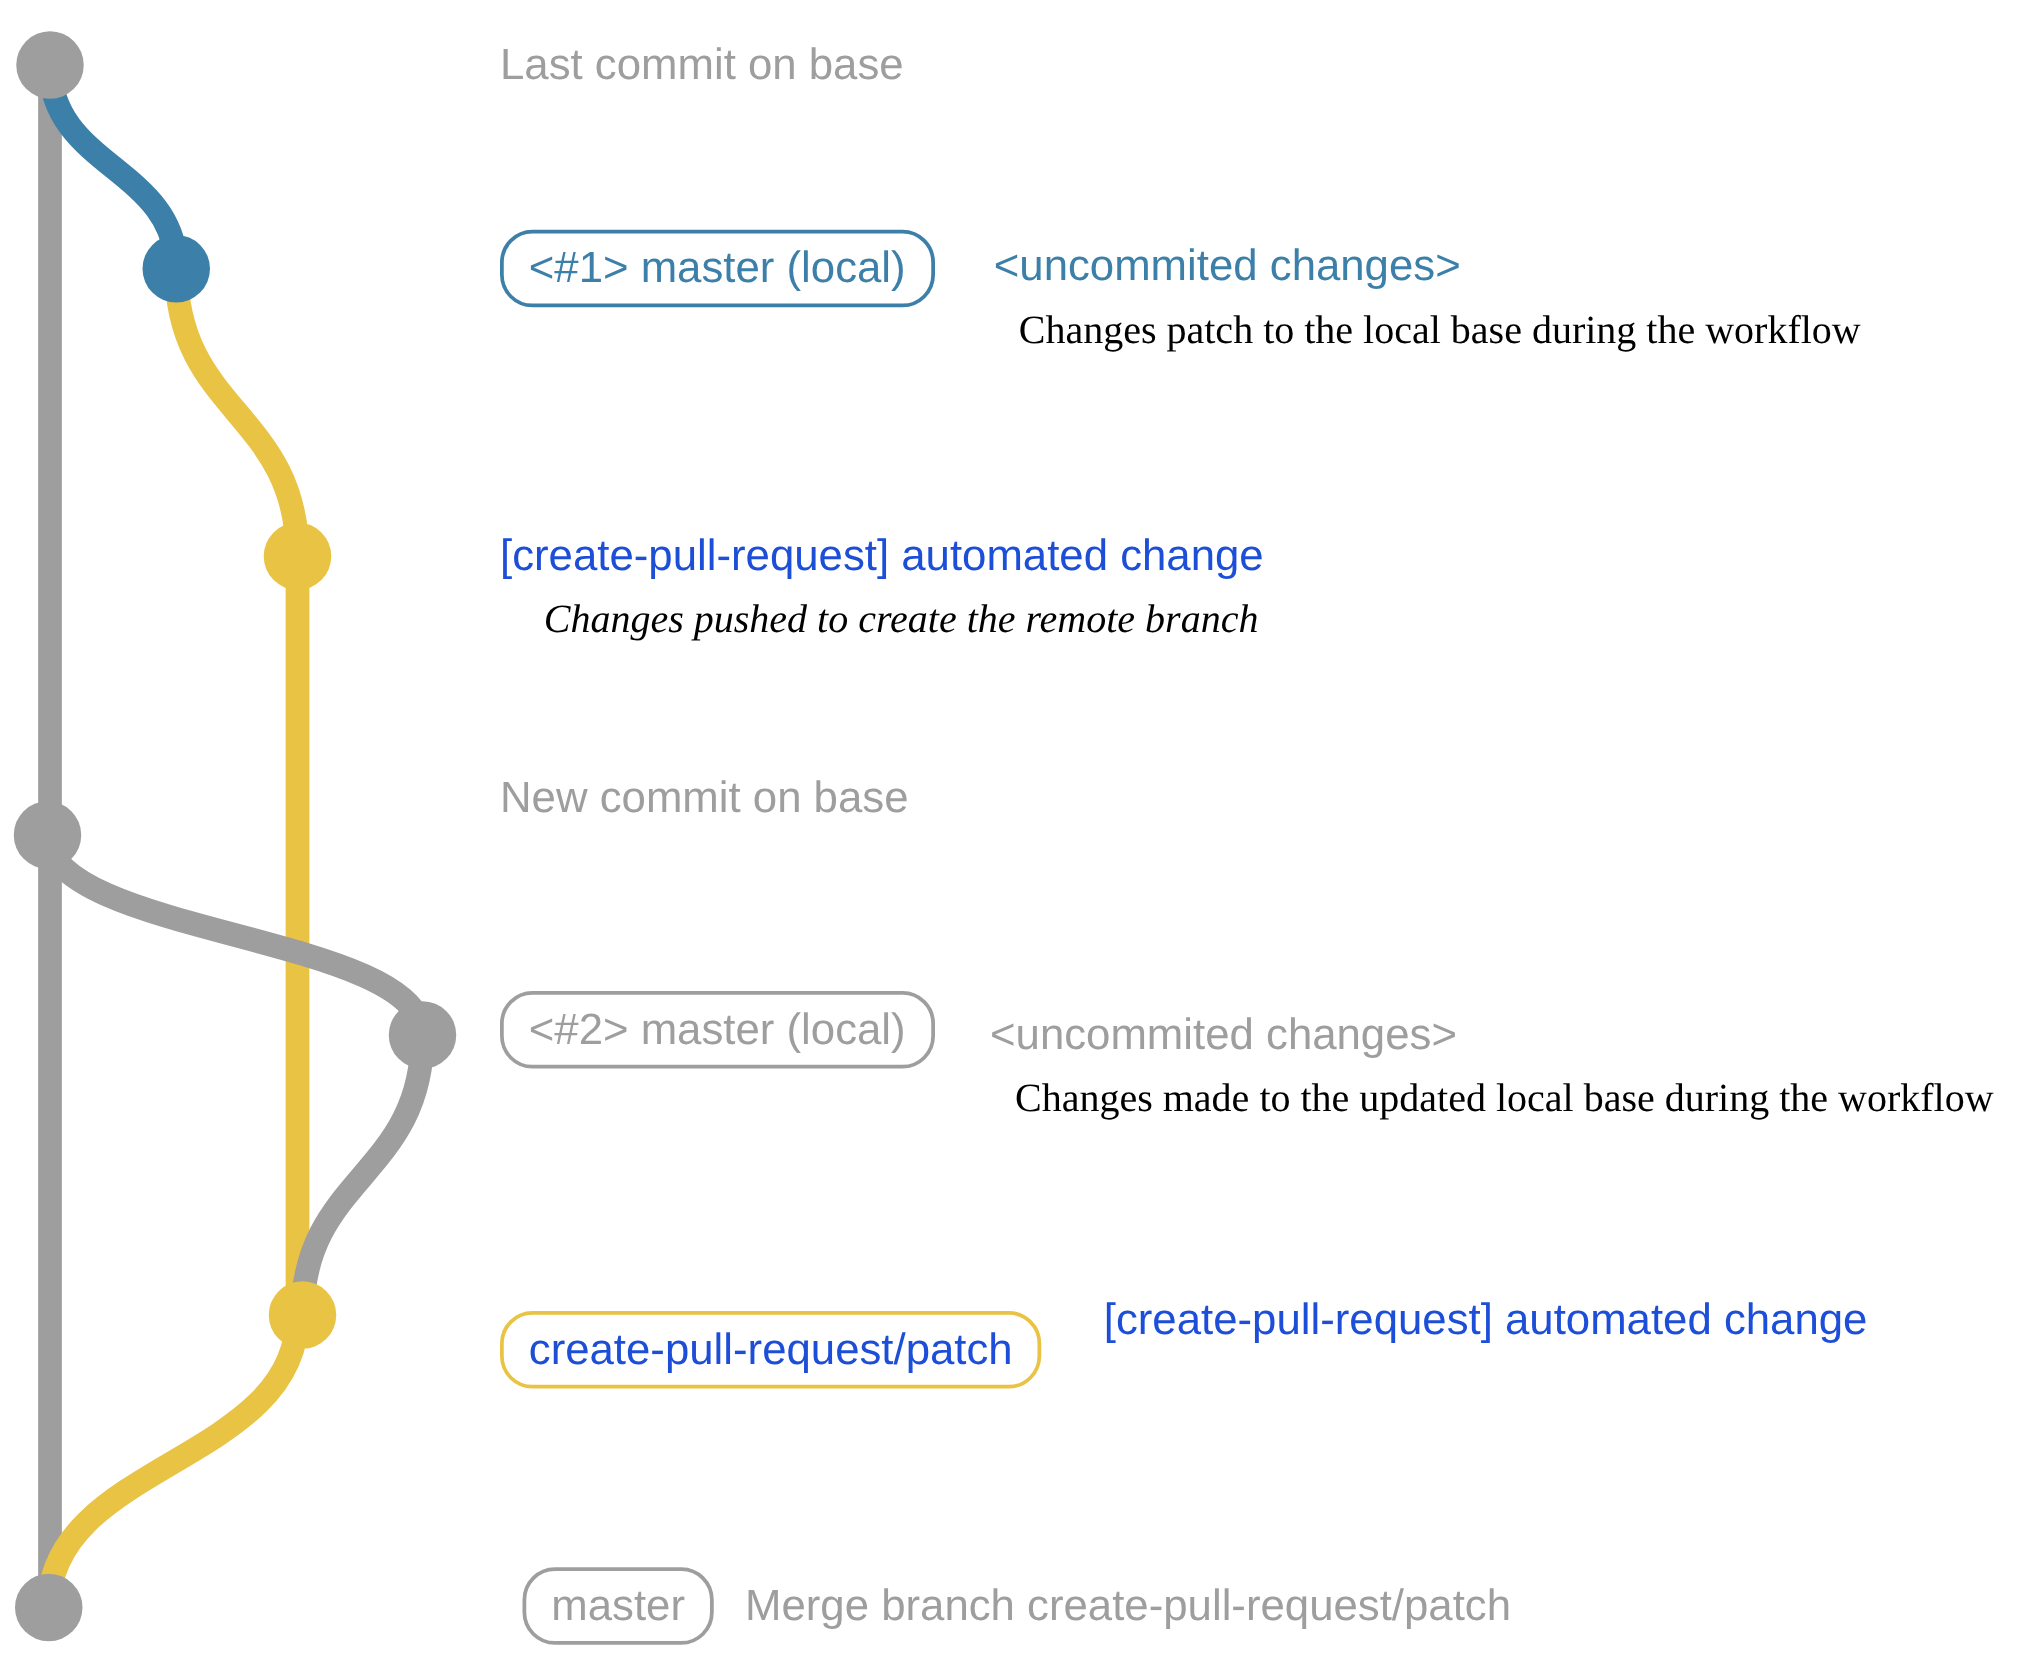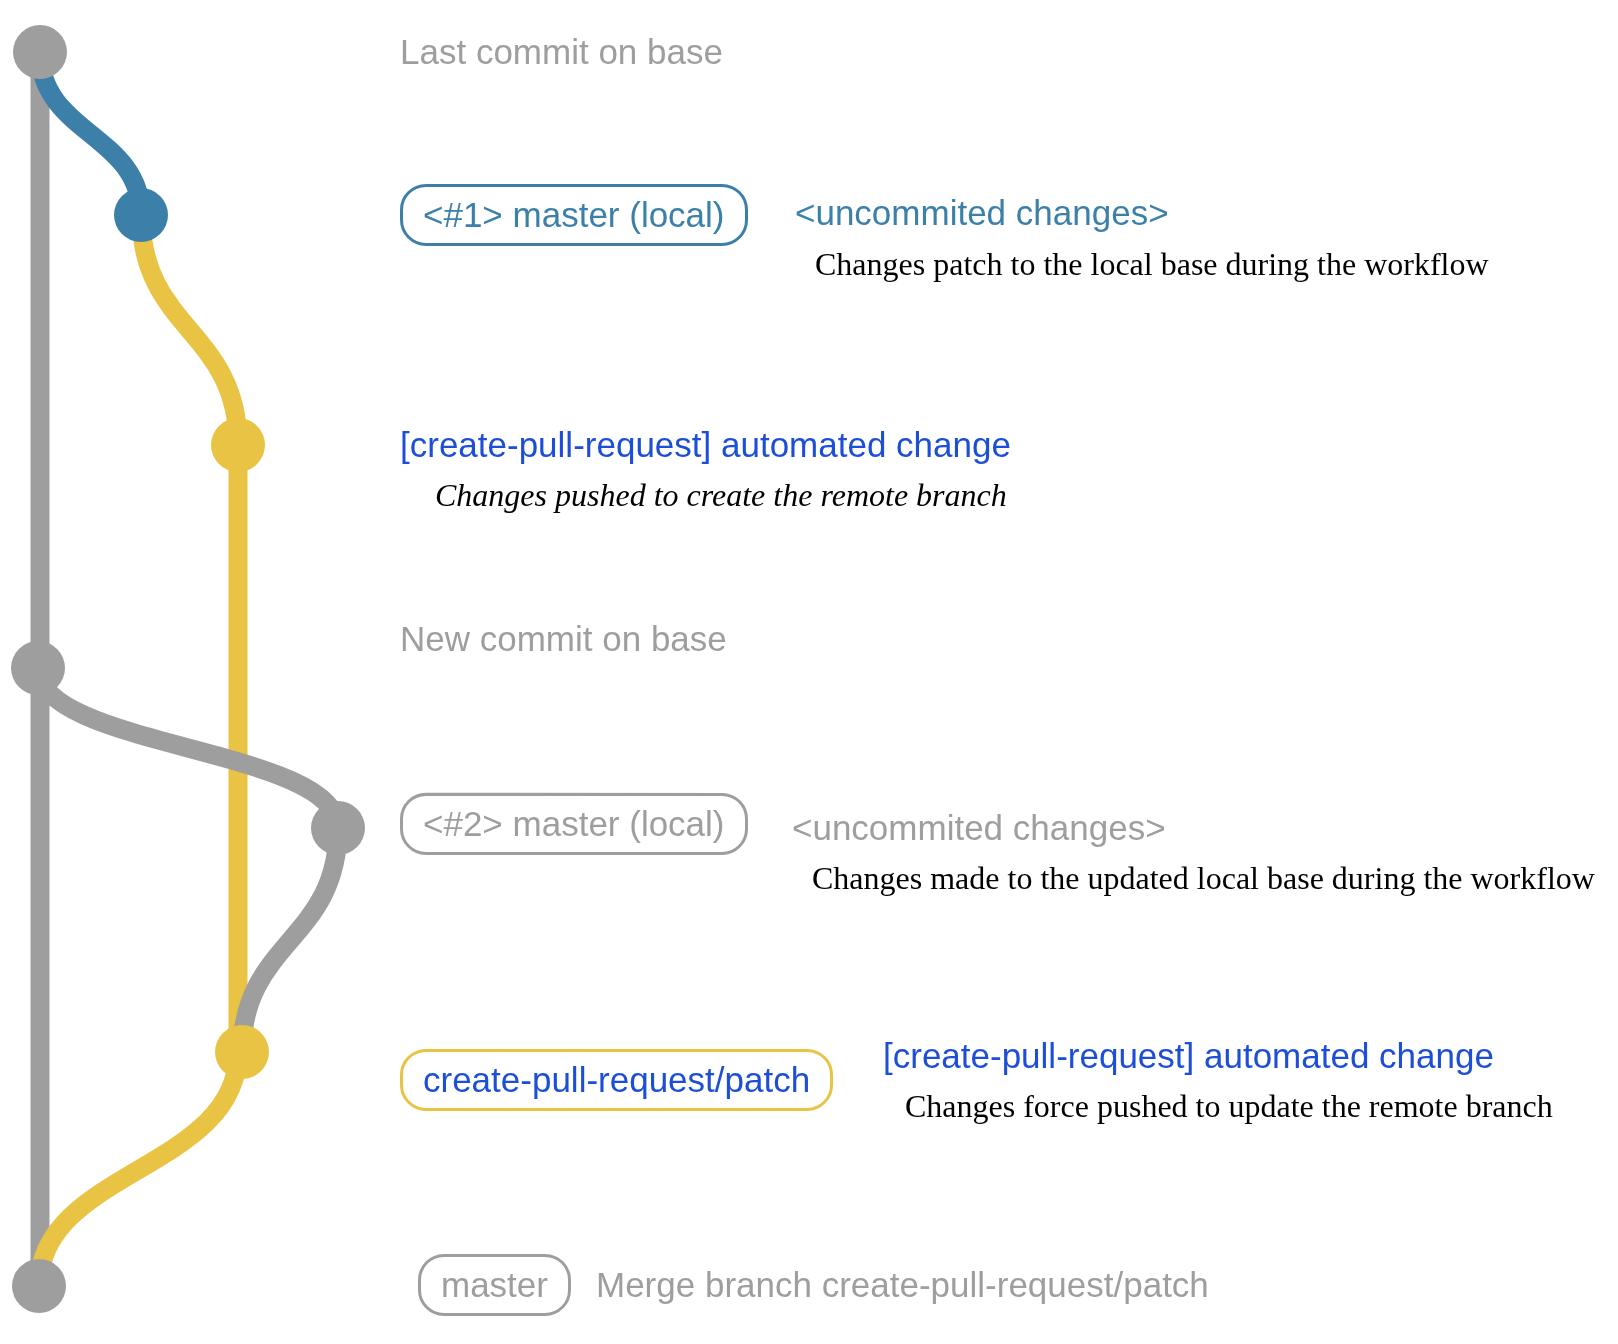--- a/index.html
+++ b/index.html
@@ -60,18 +60,17 @@
   <div class="note p-r3-note">Changes pushed to create the remote branch</div>
 
   <div class="lbl c-gray p-r4">New commit on base</div>
 
   <div class="lbl badge c-gray p-r5-badge">&lt;#2&gt; master (local)</div>
   <div class="lbl c-gray p-r5-tag">&lt;uncommited changes&gt;</div>
   <div class="note p-r5-note">Changes made to the updated local base during the workflow</div>
 
   <div class="lbl badge c-yellow p-r6-badge">create-pull-request/patch</div>
   <div class="lbl c-yellow p-r6-tag">[create-pull-request] automated change</div>
-  <div class="note p-r6-note">Changes force pushed to update the remote branch</div>
 
   <div class="lbl badge c-gray p-r7-badge">master</div>
   <div class="lbl c-gray p-r7-tag">Merge branch create-pull-request/patch</div>
 
 </div>
 
 </body></html>

